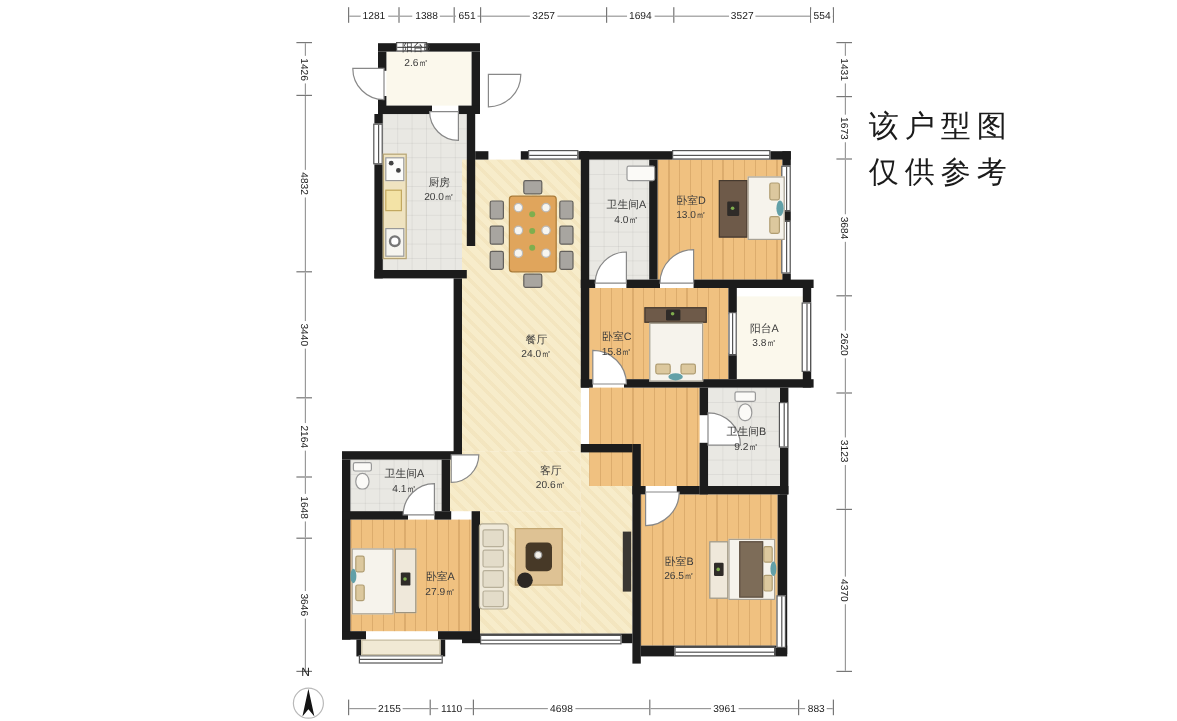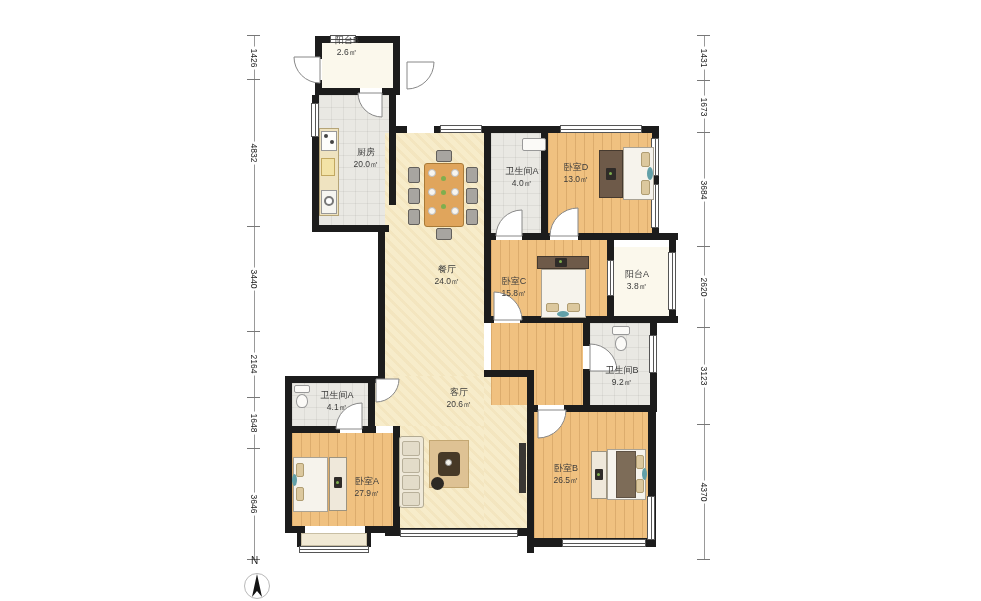--- a/index.html
+++ b/index.html
@@ -246,61 +246,101 @@
 
 
   <div class="rlabel" style="left:347px;top:46px">
       <span class="rname">阳台B</span>
       <span class="area">2.6㎡</span>
     </div>
   <div class="rlabel" style="left:366px;top:158px">
       <span class="rname">厨房</span>
       <span class="area">20.0㎡</span>
     </div>
-  <div class="rlabel" style="left:447px;top:275px">
+  <div class="rlabel" style="left:447px;top:289px">
       <span class="rname">餐厅</span>
       <span class="area">24.0㎡</span>
     </div>
   <div class="rlabel" style="left:522px;top:177px">
       <span class="rname">卫生间A</span>
       <span class="area">4.0㎡</span>
     </div>
   <div class="rlabel" style="left:576px;top:173px">
       <span class="rname">卧室D</span>
       <span class="area">13.0㎡</span>
     </div>
   <div class="rlabel" style="left:514px;top:287px">
       <span class="rname">卧室C</span>
       <span class="area">15.8㎡</span>
     </div>
   <div class="rlabel" style="left:637px;top:280px">
       <span class="rname">阳台A</span>
       <span class="area">3.8㎡</span>
     </div>
-  <div class="rlabel" style="left:622px;top:376px">
+  <div class="rlabel" style="left:622px;top:366px">
       <span class="rname">卫生间B</span>
       <span class="area">9.2㎡</span>
     </div>
   <div class="rlabel" style="left:459px;top:398px">
       <span class="rname">客厅</span>
       <span class="area">20.6㎡</span>
     </div>
   <div class="rlabel" style="left:337px;top:401px">
       <span class="rname">卫生间A</span>
       <span class="area">4.1㎡</span>
     </div>
   <div class="rlabel" style="left:367px;top:487px">
       <span class="rname">卧室A</span>
       <span class="area">27.9㎡</span>
     </div>
   <div class="rlabel" style="left:566px;top:474px">
       <span class="rname">卧室B</span>
       <span class="area">26.5㎡</span>
     </div>
 
+  <div class="dim h" id="dim-top" style="left:290px;top:6px;width:405px;height:13px">
+      <div class="dimseg" style="flex-grow: 1281;">
+        <span>1281</span>
+      </div>
+      <div class="dimseg" style="flex-grow: 1388;">
+        <span>1388</span>
+      </div>
+      <div class="dimseg" style="flex-grow: 651;">
+        <span>651</span>
+      </div>
+      <div class="dimseg" style="flex-grow: 3257;">
+        <span>3257</span>
+      </div>
+      <div class="dimseg" style="flex-grow: 1694;">
+        <span>1694</span>
+      </div>
+      <div class="dimseg" style="flex-grow: 3527;">
+        <span>3527</span>
+      </div>
+      <div class="dimseg" style="flex-grow: 554;">
+        <span>554</span>
+      </div>
+    </div>
+  <div class="dim h" id="dim-bottom" style="left:290px;top:583px;width:405px;height:13px">
+      <div class="dimseg" style="flex-grow: 2155;">
+        <span>2155</span>
+      </div>
+      <div class="dimseg" style="flex-grow: 1110;">
+        <span>1110</span>
+      </div>
+      <div class="dimseg" style="flex-grow: 4698;">
+        <span>4698</span>
+      </div>
+      <div class="dimseg" style="flex-grow: 3961;">
+        <span>3961</span>
+      </div>
+      <div class="dimseg" style="flex-grow: 883;">
+        <span>883</span>
+      </div>
+    </div>
   <div class="dim v" id="dim-left" style="left:247px;top:35px;width:13px;height:525px">
       <div class="dimseg" style="flex-grow: 1426;">
         <span>1426</span>
       </div>
       <div class="dimseg" style="flex-grow: 4832;">
         <span>4832</span>
       </div>
       <div class="dimseg" style="flex-grow: 3440;">
         <span>3440</span>
       </div>
@@ -337,15 +377,17 @@
 
   <div class="north">N</div>
   <div class="compass">
     <svg width="28" height="28">
       <circle cx="14" cy="14" r="12.5" fill="#fff" stroke="#b9b9b9" stroke-width="1"></circle>
       <polygon points="14,2 9,25 14,19 19,25" fill="#141414"></polygon>
     </svg>
   </div>
 
   <div class="note">
+    <div>该户型图</div>
+    <div>仅供参考</div>
   </div>
 
 </div>
 
 </body></html>

